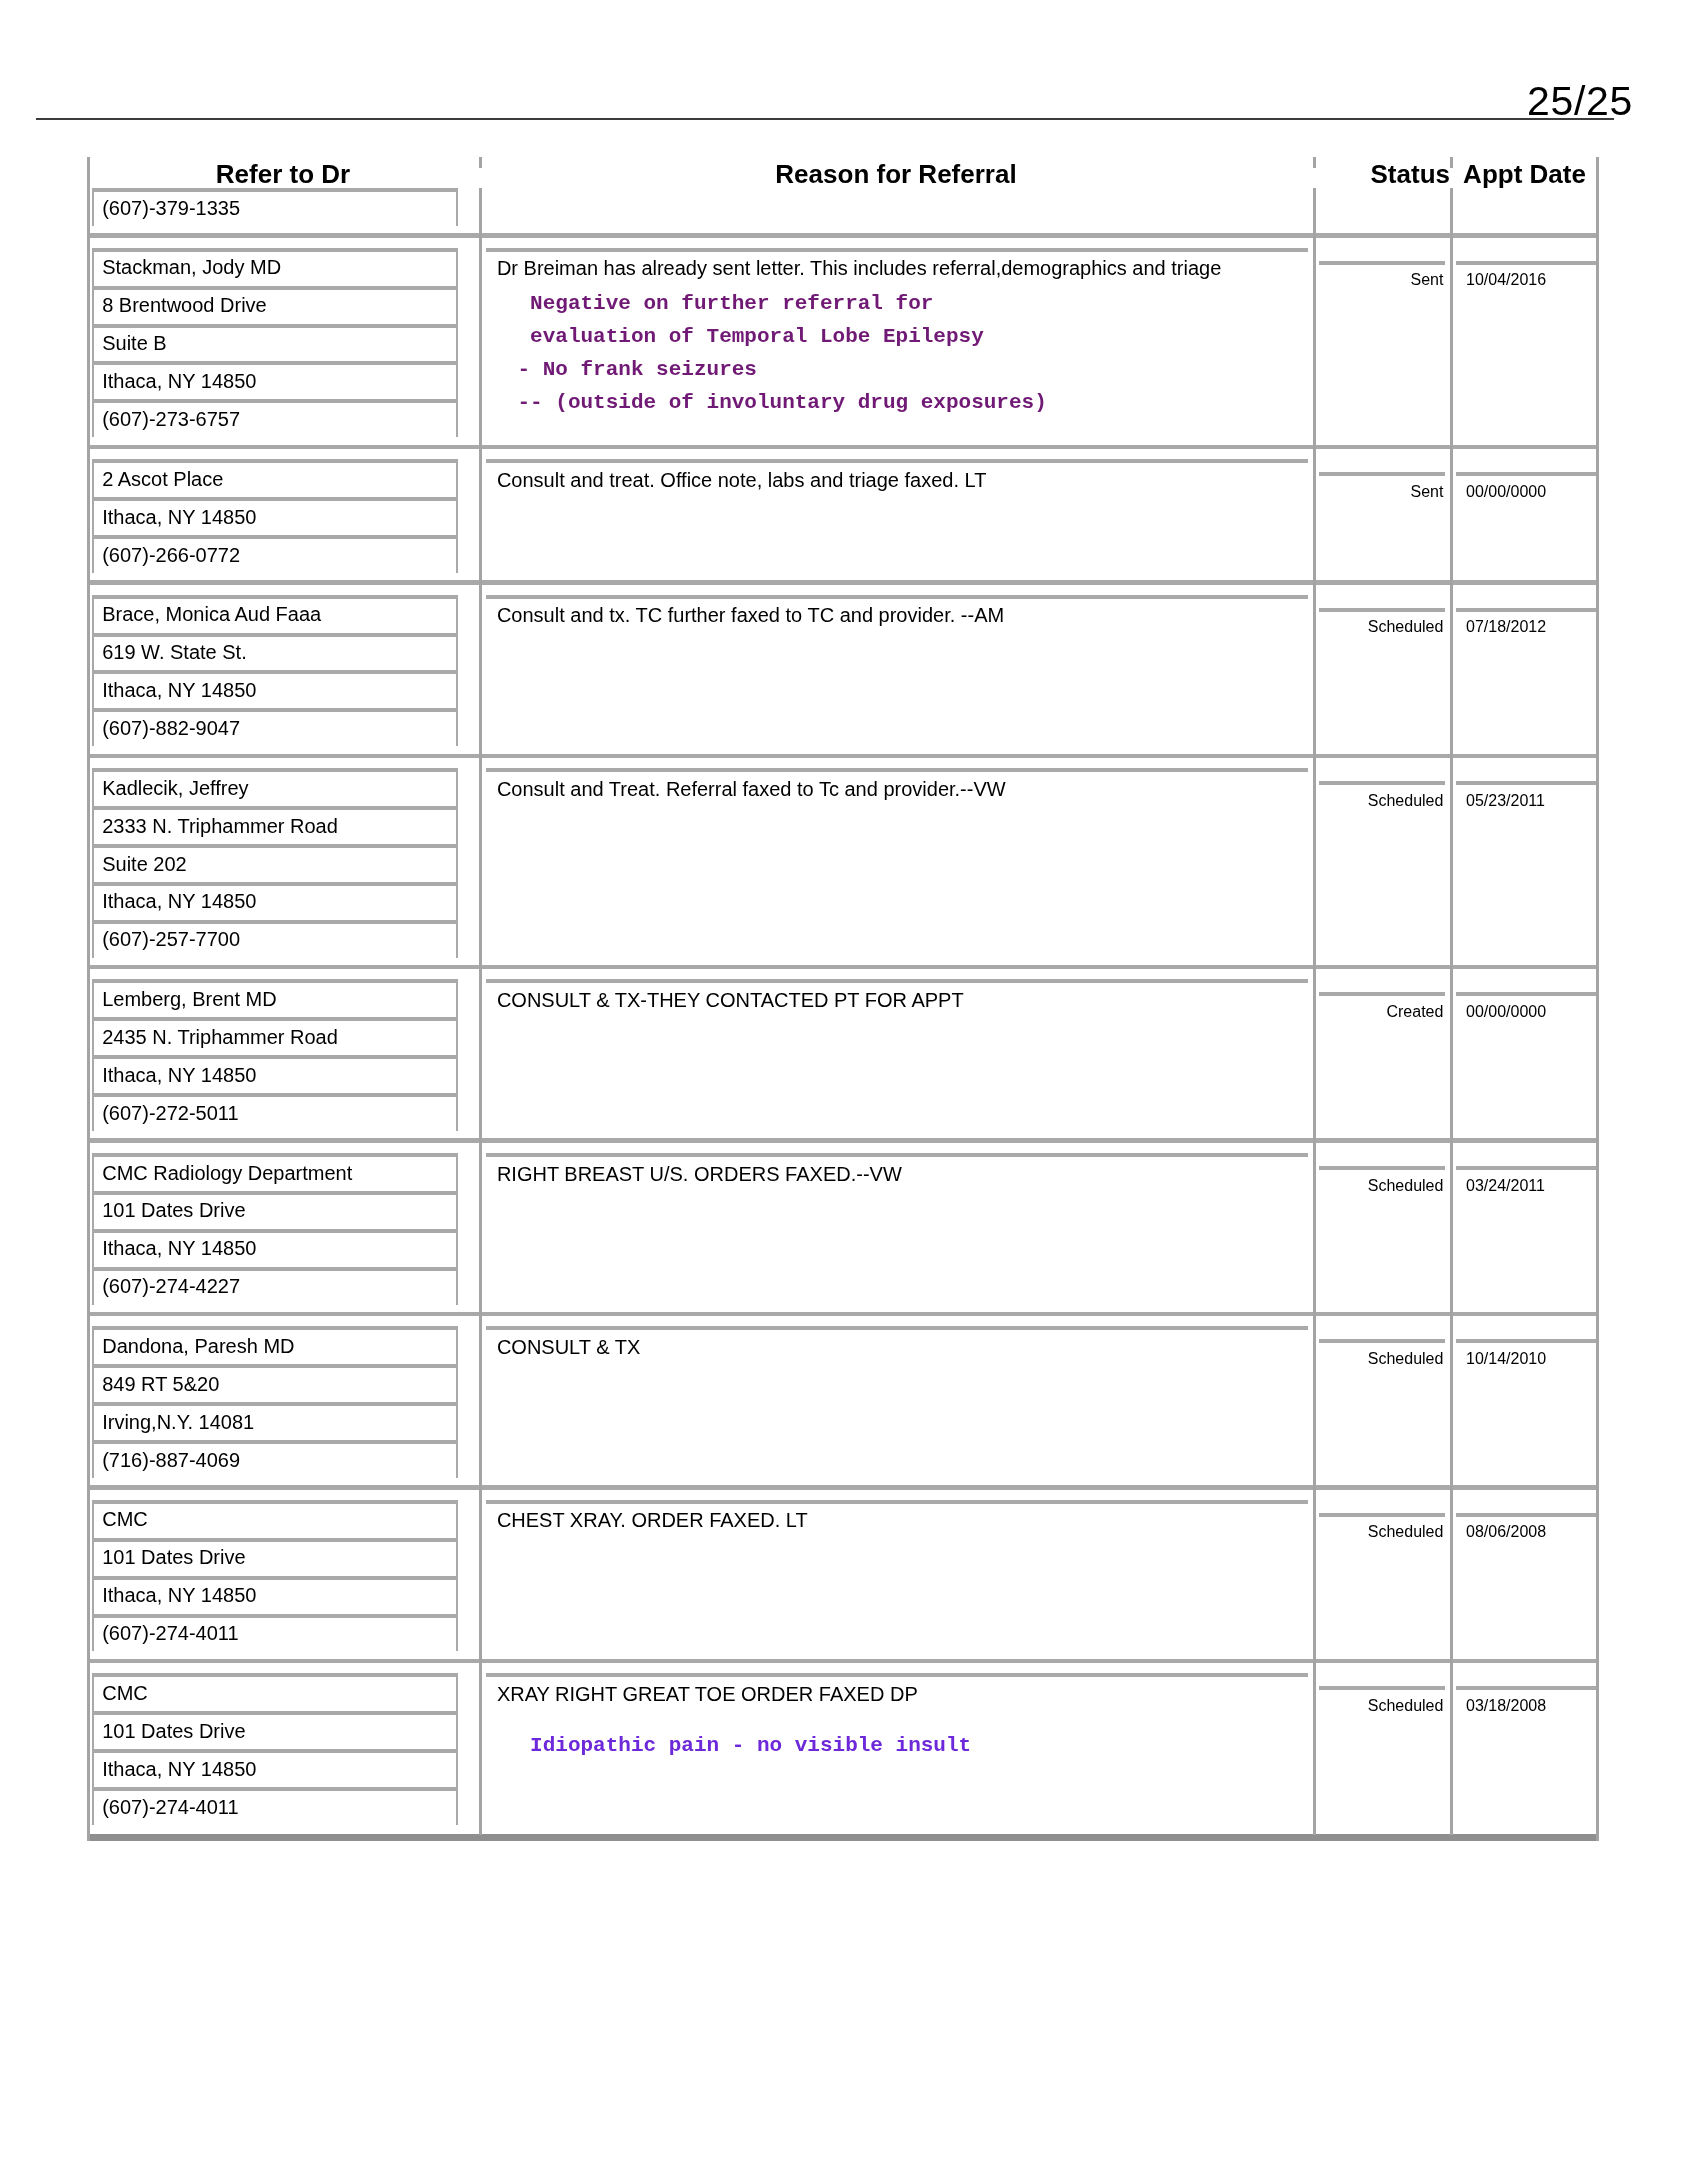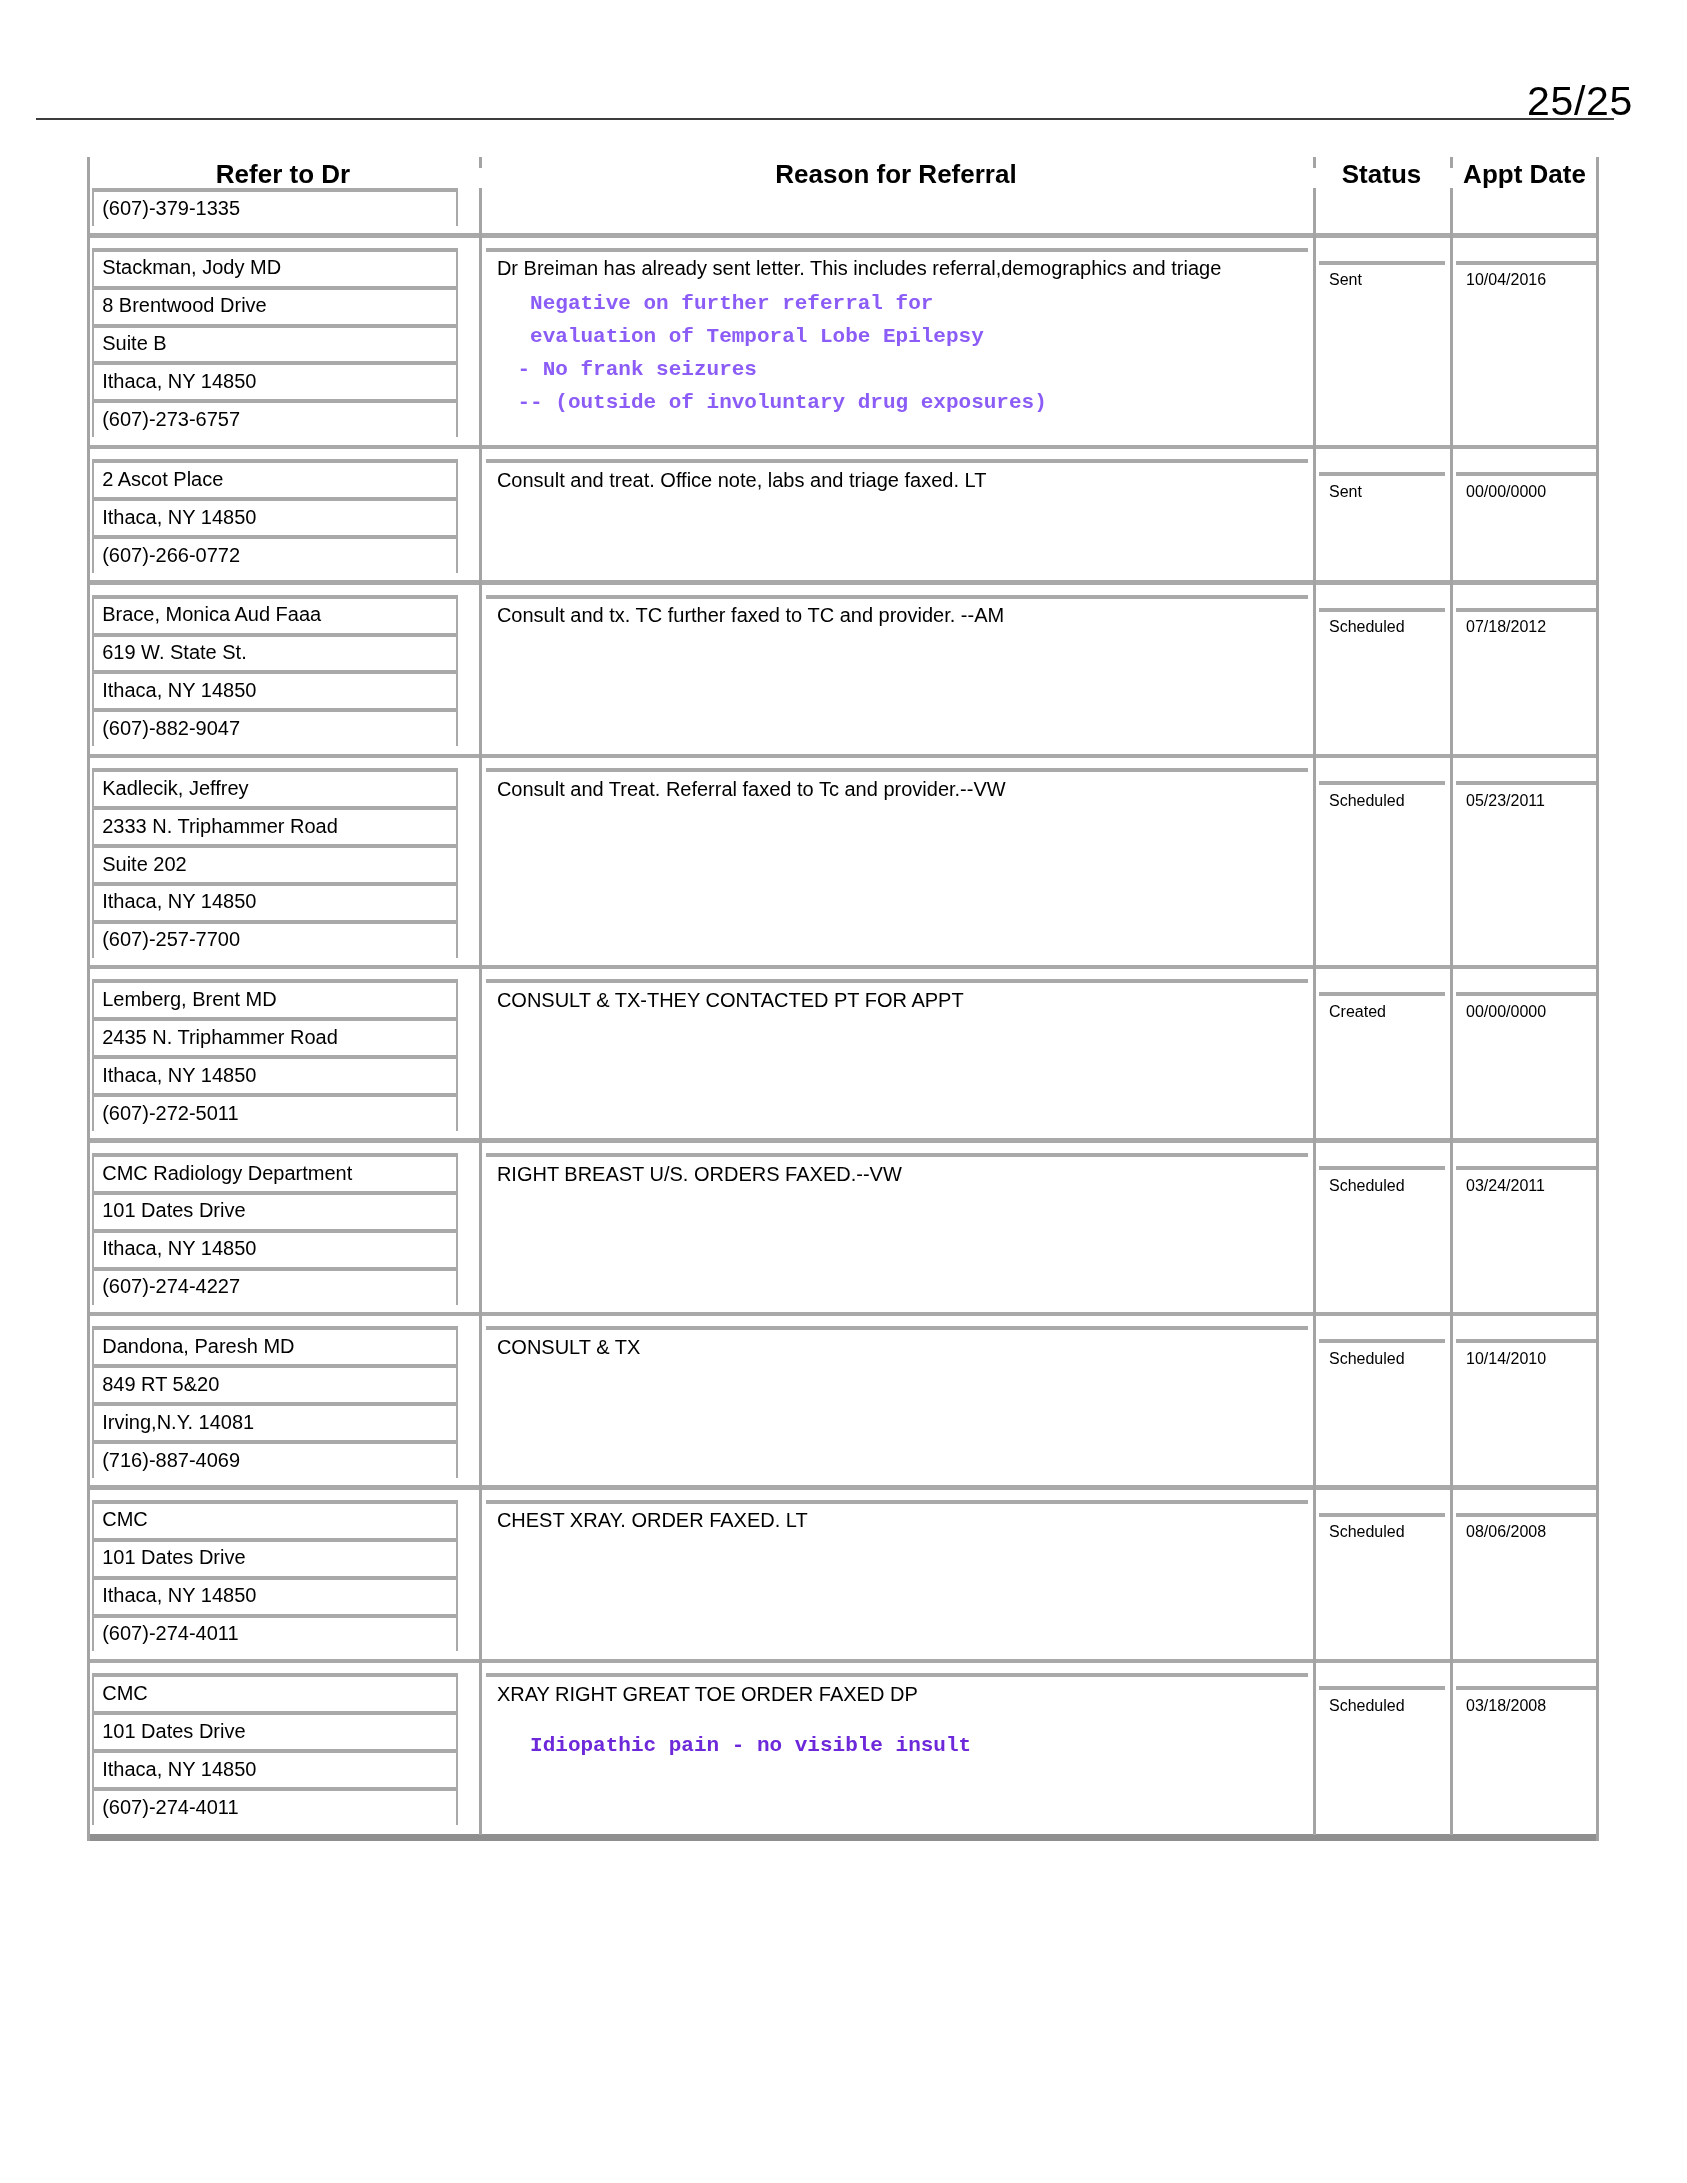--- a/index.html
+++ b/index.html
@@ -33,21 +33,21 @@
   
   .vline{ position:absolute; width:2.6px; background:var(--line); top:36px; bottom:6.6px; }
   .vline.outer{ top:5.3px; bottom:0; }
   .tick{ position:absolute; width:2.6px; height:10.6px; top:5.3px; background:var(--line); }
   
   .header-row{ position:relative; display:flex; height:36px; padding-top:5.3px; }
   .header-cell{ font-weight:bold; font-size:26px; text-align:center; padding-top:1.3px; }
   
   .c1{ width:392px; flex:none; }
   .c2{ width:834px; flex:none; }
-  .c3{ width:137px; flex:none; }
+  .c3{ width:137px; flex:none;text-align:right; }
   .c4{ width:149px; flex:none; }
   .row-group{ position:relative; display:flex; padding-bottom:7.3px; }
   .addr-box{
     margin-left:4.6px; margin-right:21px;
     border-left:2.6px solid var(--bar);
     border-right:2.6px solid var(--bar);
   }
   .addr-cell{
     border-top:4.6px solid var(--bar);
     padding:4.6px 6.6px 7.3px 8.6px;
@@ -134,21 +134,21 @@
               <div class="addr-cell">Stackman, Jody MD</div>
               <div class="addr-cell">8 Brentwood Drive</div>
               <div class="addr-cell">Suite B</div>
               <div class="addr-cell">Ithaca, NY 14850</div>
               <div class="addr-cell">(607)-273-6757</div>
             </div>
           </div>
           <div class="c2">
             <div class="reason-cell">
               <div class="reason-text">Dr Breiman has already sent letter. This includes referral,demographics and triage</div>
-              <div class="red-note" style="color: #8b5cf6;">  Negative on further referral for
+              <div class="red-note" style="color: #701a75;">  Negative on further referral for
   evaluation of Temporal Lobe Epilepsy
  - No frank seizures
  -- (outside of involuntary drug exposures)</div>
             </div>
           </div>
           <div class="c3">
             <div class="status-cell">Sent</div>
           </div>
           <div class="c4">
             <div class="date-cell">10/04/2016</div>

